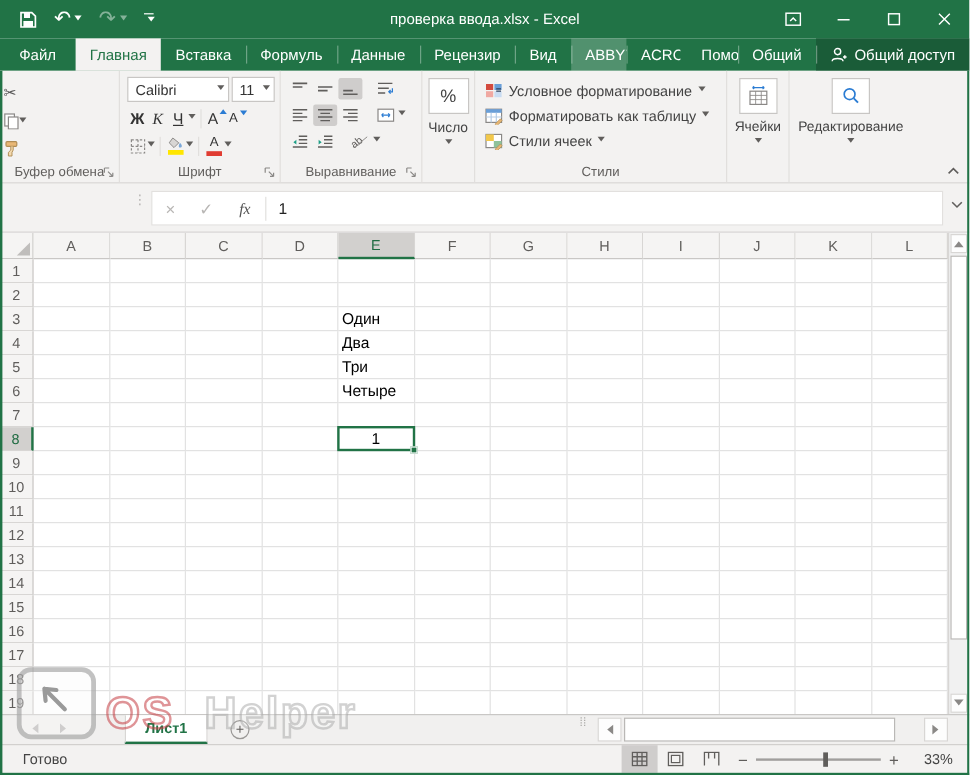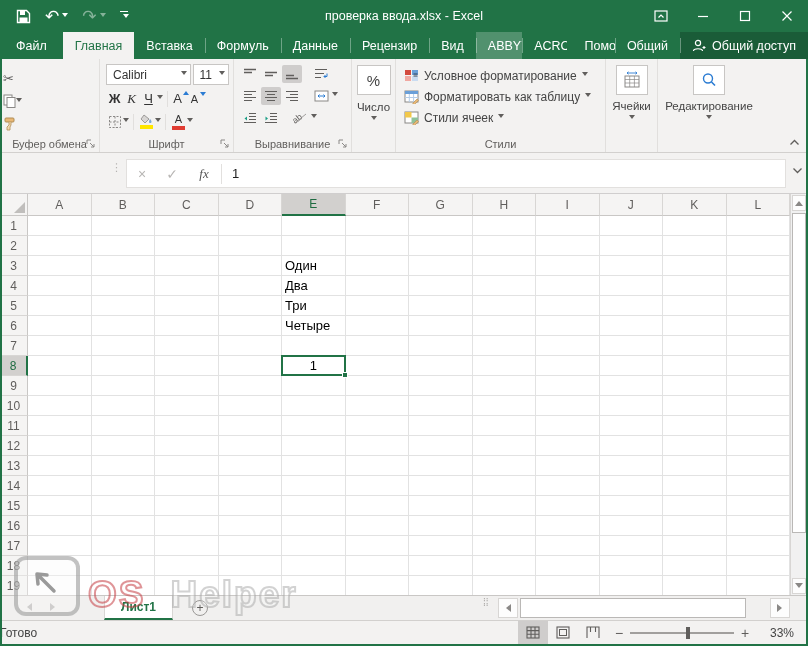--- a/index.html
+++ b/index.html
@@ -129,21 +129,21 @@
   .sheet-nav { position:absolute; left:26px; top:7px; display:flex; gap:18px; opacity:.55; }
   .sheet-tab { position:absolute; left:104px; top:0; height:24px; background:#fff; border-left:1px solid #d8d6d4; border-right:1px solid #d8d6d4; border-bottom:2px solid #217346; display:flex; align-items:center; padding:0 16px; font-size:12px; font-weight:bold; color:#217346; }
   .newsheet { position:absolute; left:192px; top:4px; width:16px; height:16px; border:1px solid #9a9896; border-radius:50%; color:#605e5c; font-size:12px; line-height:14px; text-align:center; }
   .sb-dots { position:absolute; left:483px; top:4px; color:#a8a6a4; font-size:10px; line-height:5px; }
   .hscroll { position:absolute; left:498px; top:2px; width:292px; height:20px; background:#f1f0ef; }
   .hs-btn { position:absolute; top:0; width:20px; height:20px; background:#fdfdfd; border:1px solid #d8d6d4; display:flex; align-items:center; justify-content:center; }
   .hs-thumb { position:absolute; left:22px; top:0; width:226px; height:20px; background:#fff; border:1px solid #bab8b6; }
 
   
   .statusbar { position:absolute; left:0; top:620px; width:808px; height:24px; background:#f3f2f1; border-top:1px solid #d2d0ce; display:flex; align-items:center; font-size:12px; color:#444; }
-  .status-ready { padding-left:0; }
+  .status-ready { padding-left:19px; }
   .status-right { margin-left:auto; display:flex; align-items:center; height:100%; }
   .view-btn { width:30px; height:100%; display:flex; align-items:center; justify-content:center; color:#605e5c; }
   .view-btn.sel { background:#cfcdcc; }
   .zoom-minus, .zoom-plus { width:22px; text-align:center; font-size:14px; color:#605e5c; }
   .zoom-track { position:relative; width:104px; height:2px; background:#a19f9d; }
   .zoom-thumb { position:absolute; left:56px; top:-5px; width:4px; height:12px; background:#605e5c; }
   .zoom-pct { width:52px; text-align:center; }
 
   
   .edge { position:absolute; background:#217346; z-index:50; }

